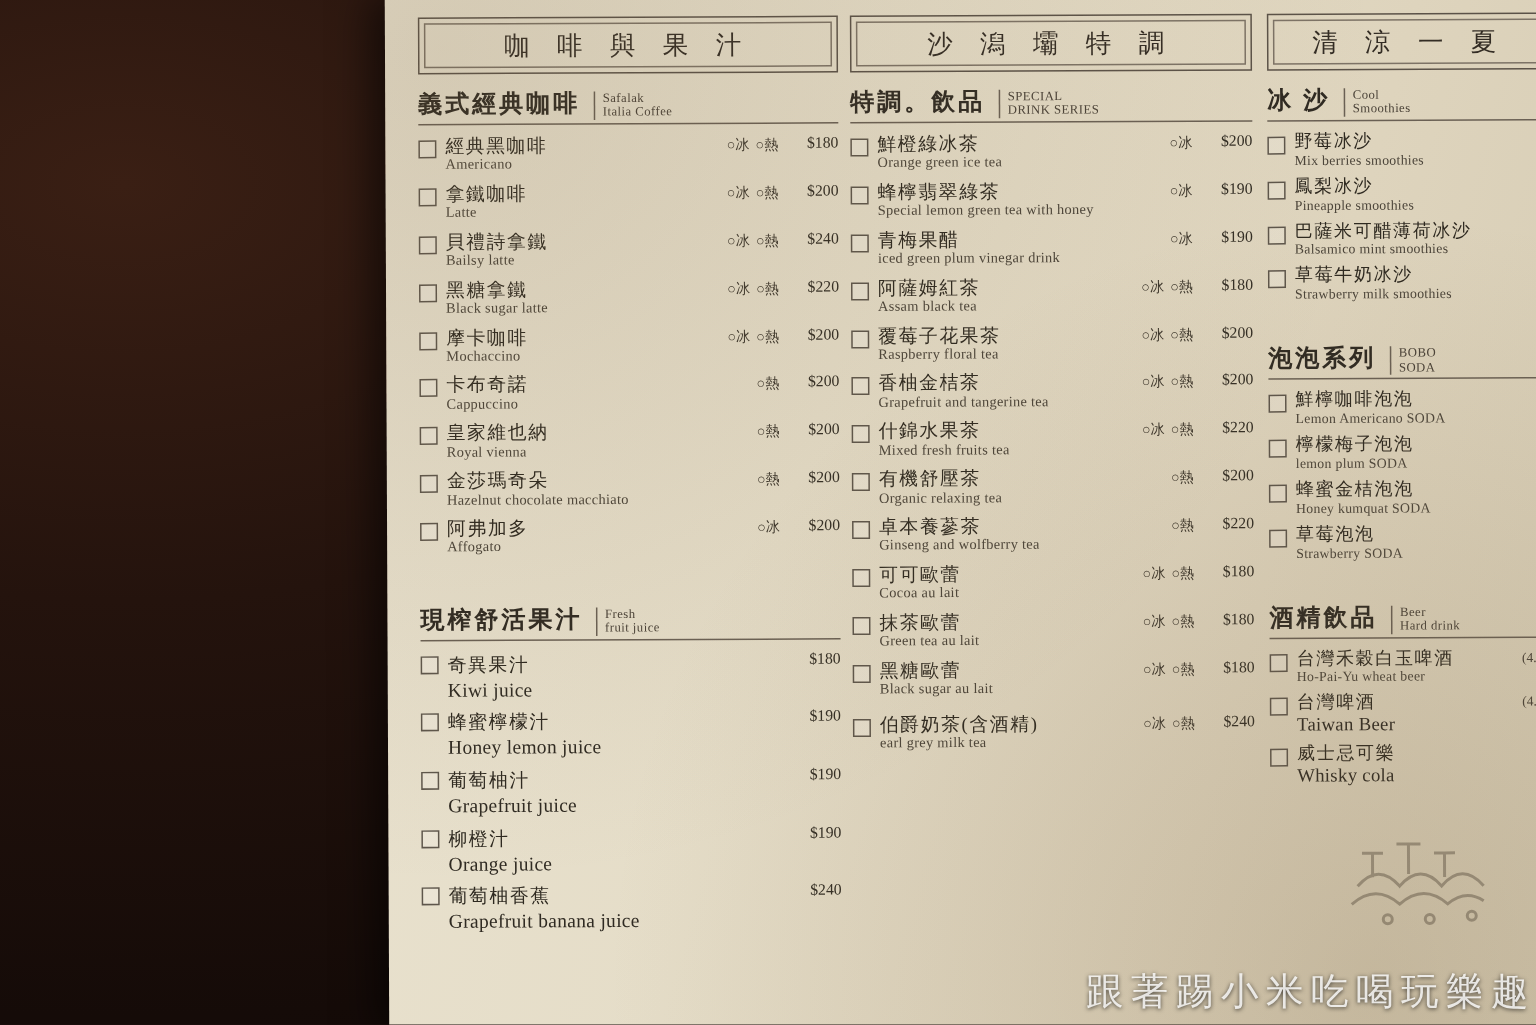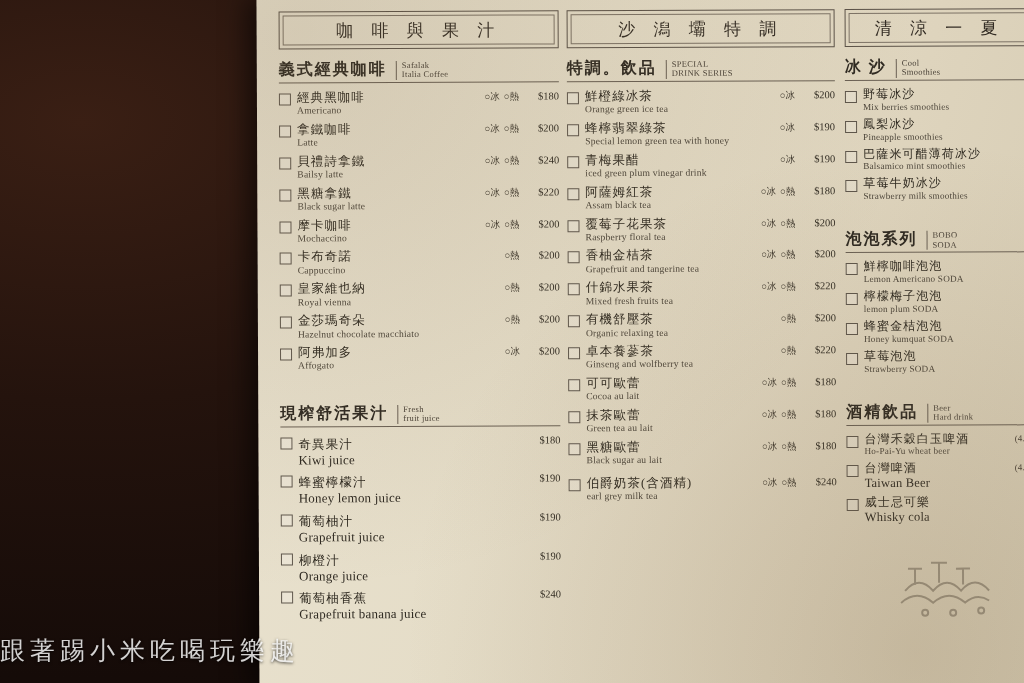--- a/index.html
+++ b/index.html
@@ -113,22 +113,22 @@
   .c3 .nm .en{font-size:9.2px;}
   .c3 .price{width:42px;font-size:9px;color:#4a4238;}
 
   
   #ornament{
     position:absolute;right:26px;bottom:62px;width:110px;height:72px;
     opacity:.55;
   }
   
   #watermark{
-    position:absolute;left:0;right:0;bottom:16px;
-    text-align:left;
+    position:absolute;left:0;right:0;bottom:6px;
+    text-align:right;
     color:rgba(255,255,255,.82);
     font-size:25px;letter-spacing:5px;
     font-family:"DejaVu Sans", sans-serif;
     text-shadow:0 1px 3px rgba(0,0,0,.7);
     pointer-events:none;
   }
 </style>
 </head>
 <body>
 

